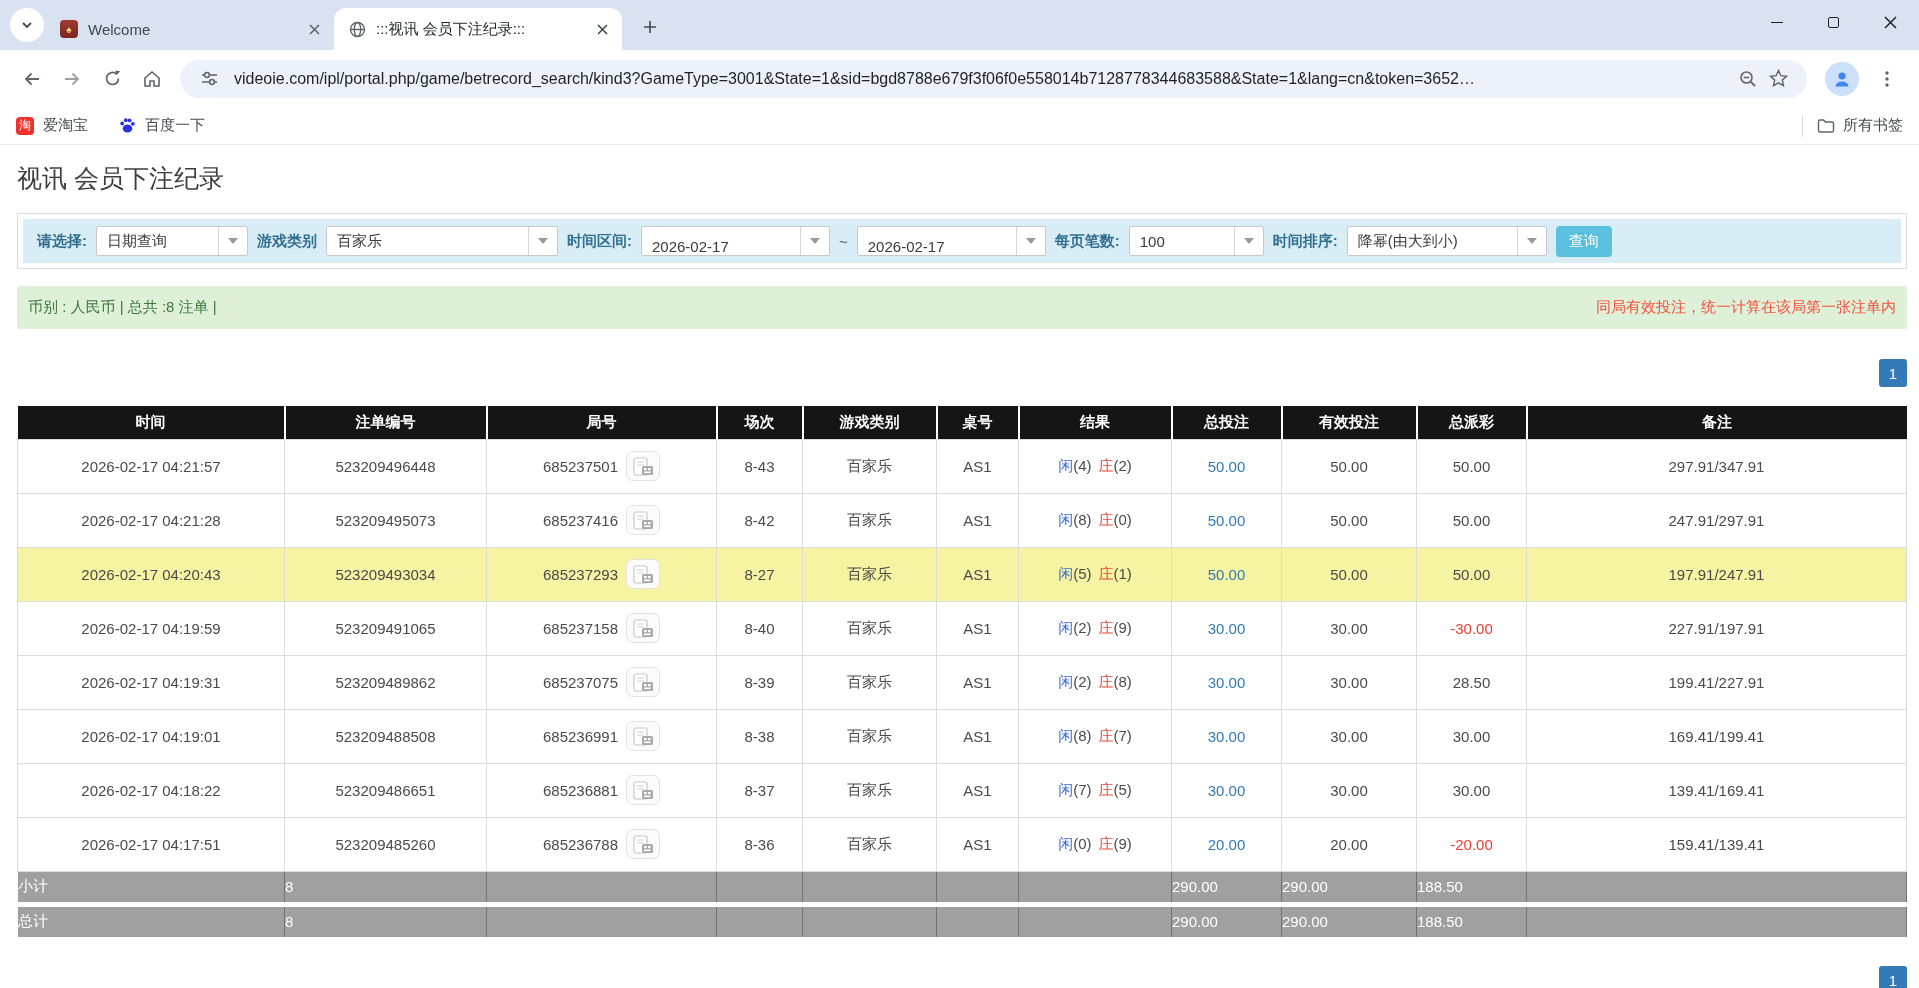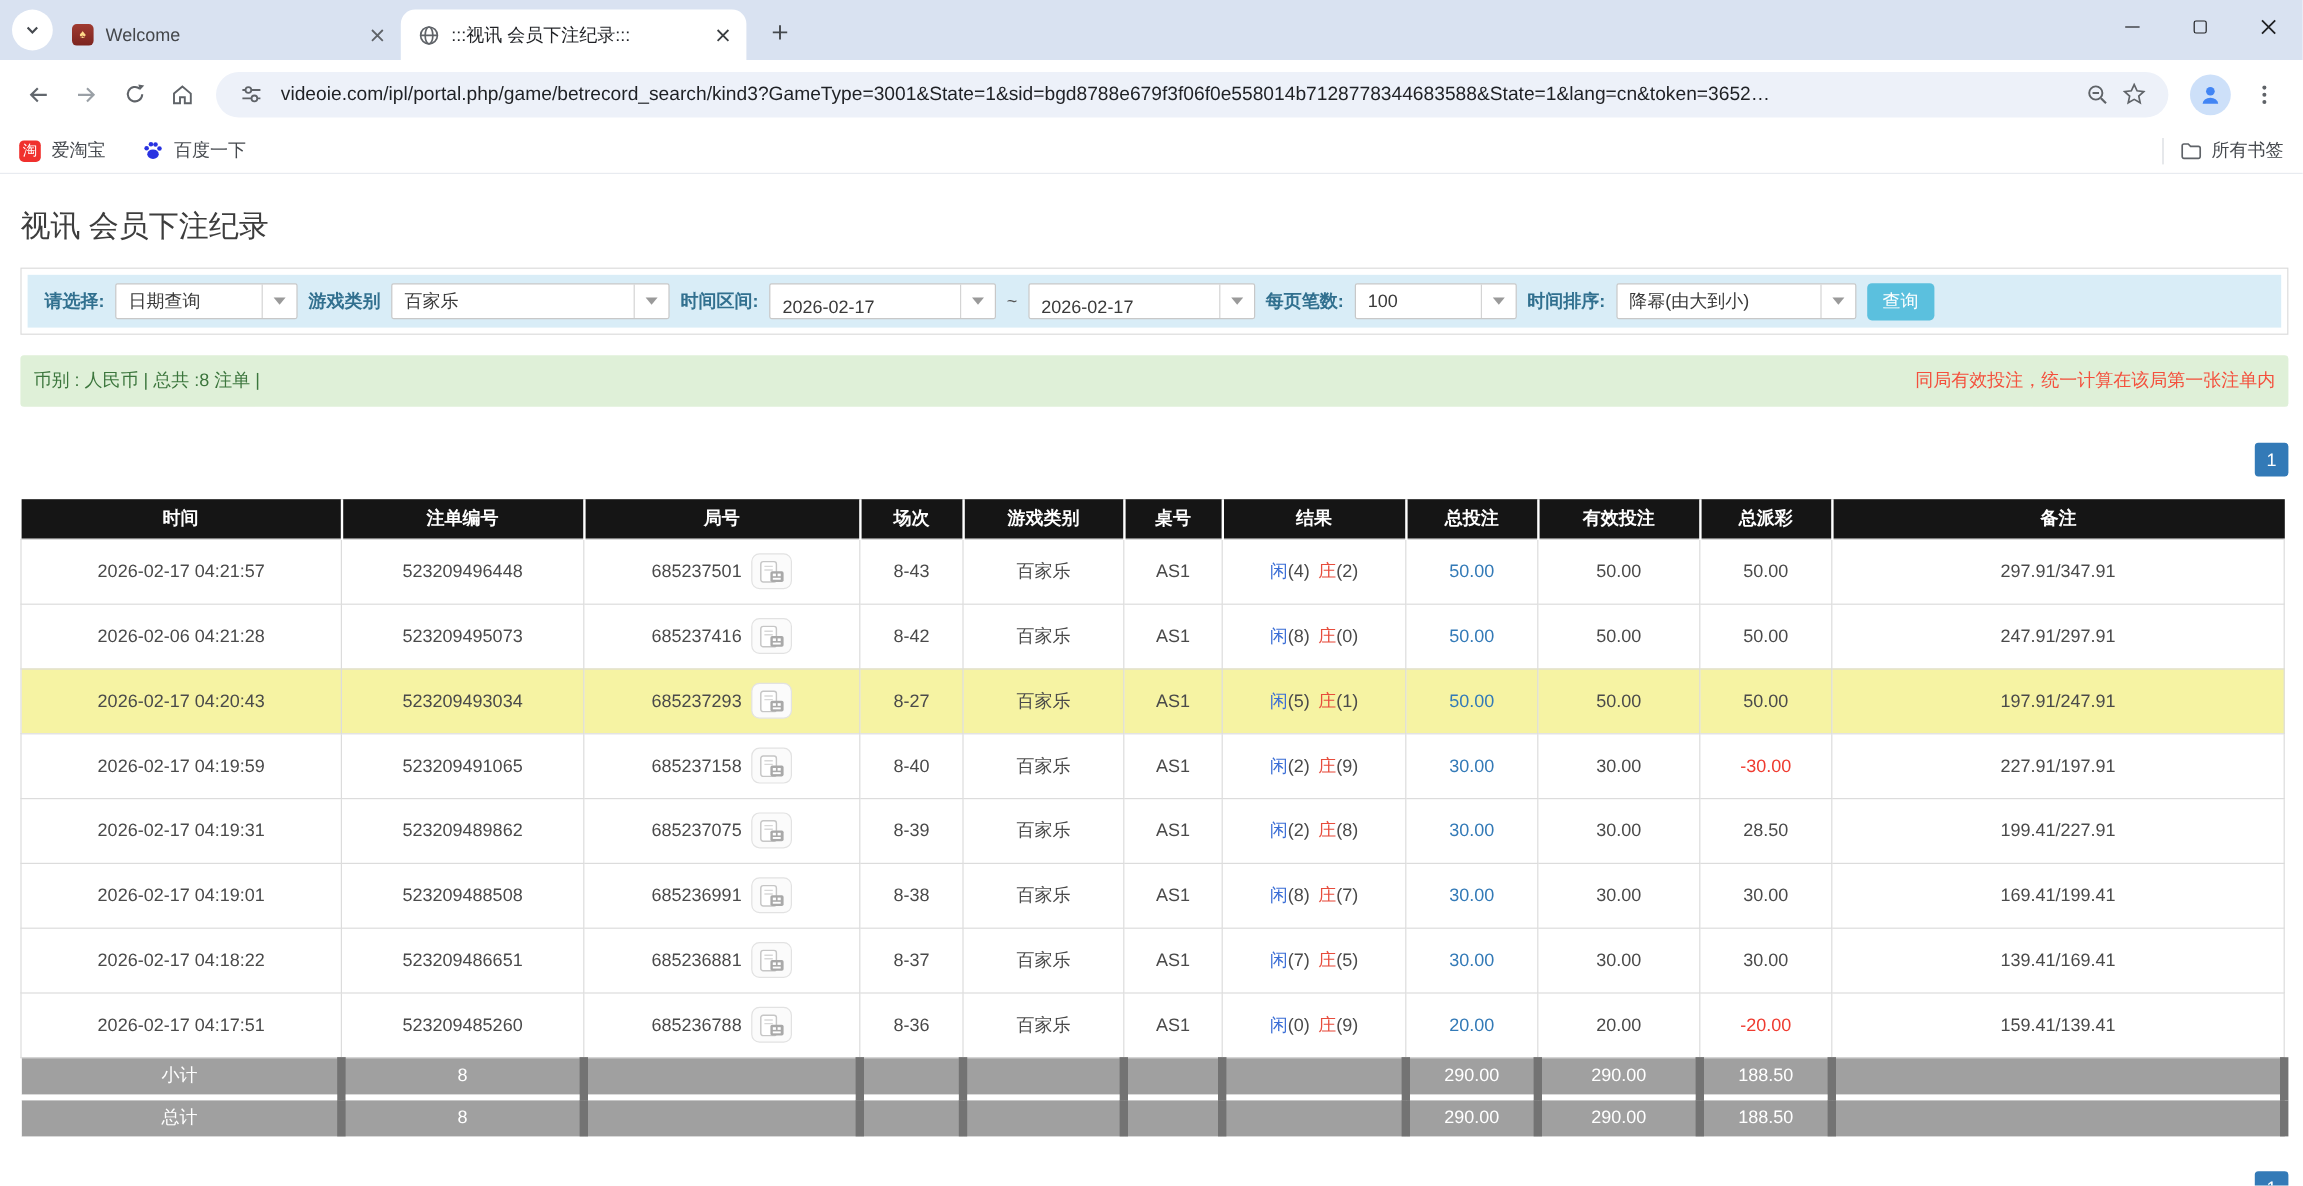--- a/index.html
+++ b/index.html
@@ -37,21 +37,21 @@
     padding:0 16px; font-size:15px; color:#45494e; }
   .bm-item { display:flex; align-items:center; margin-right:30px; }
   .bm-icon { width:18px; height:18px; margin-right:9px; display:flex; align-items:center; justify-content:center; }
   .bm-tao { background:#f0302d; border-radius:4px; color:#fff; font-size:12px; }
   .bm-right { margin-left:auto; display:flex; align-items:center; }
   .bm-divider { width:1px; height:22px; background:#d6dade; margin-right:14px; }
   .bm-right .bm-icon { margin-right:8px; }
 
   
   .content { width:1890px; margin-left:17px; }
-  .page-title { margin-top:27px; font-size:25px; color:#3d3d3d; font-weight:400; }
+  .page-title { margin-top:17px; font-size:25px; color:#3d3d3d; font-weight:400; }
 
   .filter-panel { margin-top:18px; border:1px solid #dcdcdc; padding:5px; }
   .filter-bar { background:#d9edf7; height:44px; display:flex; align-items:center; padding:0 14px; gap:9px; font-size:15px; }
   .f-label { color:#31708f; font-weight:bold; flex:none; }
   .combo { background:#fff; border:1px solid #c8c8c8; height:30px; border-radius:2px; display:flex; align-items:center; flex:none; }
   .combo-val { flex:1; min-width:0; padding:0 10px; color:#3a3a3a; white-space:nowrap; overflow:hidden; }
   .combo-arrow { width:29px; align-self:stretch; border-left:1px solid #d4d4d4; display:flex; align-items:center; justify-content:center; }
   .tri { width:0; height:0; border-left:5px solid transparent; border-right:5px solid transparent; border-top:6px solid #9a9a9a; }
   .w-choose { width:152px; } .w-game { width:232px; } .w-date { width:189px;align-items:flex-end; } .w-size { width:135px; } .w-sort { width:200px; }
   .tilde { color:#555; }
@@ -75,22 +75,22 @@
   .bet-table thead th:last-child { border-right:none; }
   .bet-table tbody td { height:54px; border:1px solid #dcdcdc; text-align:center; vertical-align:middle; background:#fff; }
   .bet-table tbody tr.hl td { background:#f6f3a3; }
   .round-inner { display:flex; align-items:center; justify-content:center; gap:8px; }
   .film-btn { width:34px; height:30px; border:1px solid #e2e2e2; border-radius:7px; background:#fbfbfb;
     display:inline-flex; align-items:center; justify-content:center; cursor:pointer; }
   .bet-link { color:#337ab7; text-decoration:none; cursor:pointer; }
   .res-blue { color:#3c6fd6; }
   .res-red { color:#e74c3c; margin-left:7px; }
   .neg { color:#ef3b30; }
-  .bet-table tfoot td { background:#a0a0a0; color:#fff; height:33px; text-align:center;
-    border-right:7px solid #737373; border-left:1px solid #fff; }
+  .bet-table tfoot td { background:#a0a0a0; color:#fff; height:33px; 
+    border-right:1px solid #737373; border-left:1px solid #fff; }
   .bet-table tfoot tr.second td { border-top:5px solid #fff; }
 </style>
 </head>
 <body>
 
 <div class="tabstrip">
   <div class="tab-search">
     <svg width="14" height="14" viewBox="0 0 14 14">
         <polyline points="3,5 7,9 11,5" fill="none" stroke="#45494e" stroke-width="1.8"></polyline>
       </svg>
@@ -341,21 +341,21 @@
     <td><span>AS1</span></td>
     <td>
       <span class="res-blue">闲</span><span>(4)</span><span class="res-red">庄</span><span>(2)</span>
     </td>
     <td><a class="bet-link">50.00</a></td>
     <td><span>50.00</span></td>
     <td><span>50.00</span></td>
     <td><span>297.91/347.91</span></td>
   </tr>
         <tr>
-    <td><span>2026-02-06 04:21:28</span></td>
+    <td><span>2026-02-17 04:21:28</span></td>
     <td><span>523209495073</span></td>
     <td>
       <span class="round-inner">
         <span>685237416</span>
         <span class="film-btn">
           <svg width="21" height="19" viewBox="0 0 21 19">
                   <rect x="1" y="1" width="13" height="17" rx="2" fill="#fff" stroke="#c6c6c6" stroke-width="1.2"></rect>
                   <line x1="4" y1="5" x2="11" y2="5" stroke="#d8d8d8" stroke-width="1.2"></line>
                   <line x1="4" y1="8" x2="11" y2="8" stroke="#d8d8d8" stroke-width="1.2"></line>
                   <rect x="9" y="9" width="11" height="9" rx="1.5" fill="#a9a9a9"></rect>

